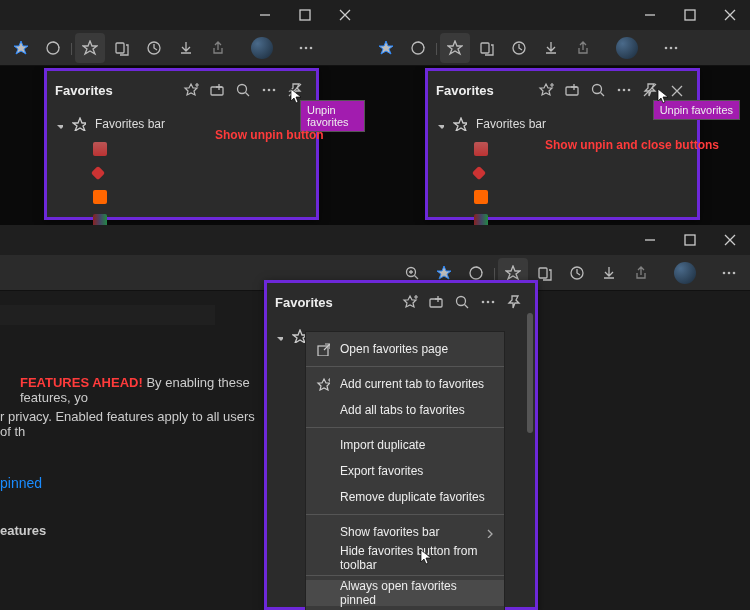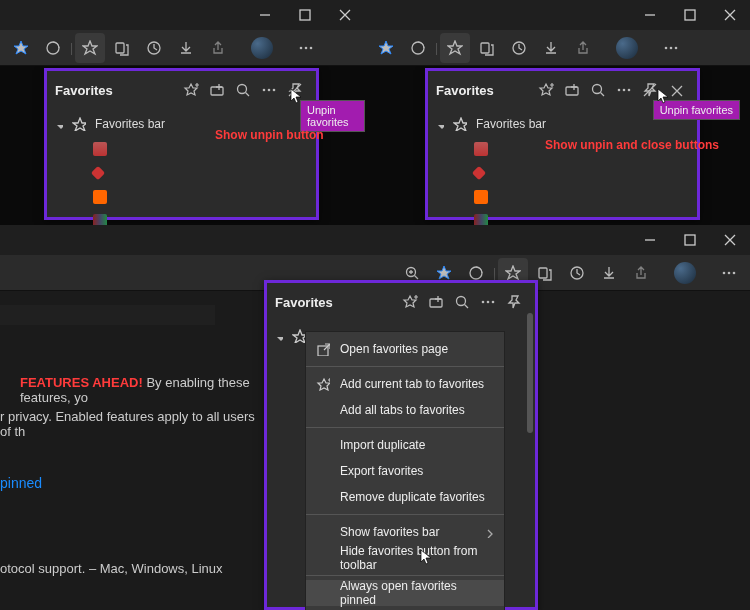--- a/index.html
+++ b/index.html
@@ -462,21 +462,20 @@
       </div>
   </div>
 
   <div class="pgcontent" style="top:80px;">
     <div class="bar"></div>
     <div style="margin-top:14px;padding-left:20px;">
       <span style="color:#ff3b3b; font-weight:600;">FEATURES AHEAD!</span><span> By enabling these features, yo</span>
     </div>
     <div style="margin-top:4px;">r privacy. Enabled features apply to all users of th</div>
     <div class="linkblue" style="margin-top:36px;">pinned</div>
-    <div style="margin-top:70px;">otocol support. – Mac, Windows, Linux</div>
     <div style="margin-top:32px; font-weight:600;">eatures</div>
 
   </div>
 
   <div class="favpanel" style="left:264px; top:55px; width:274px; height:330px;">
     <div class="favhdr">
       <span class="title">Favorites</span>
       <div class="hic">
           <svg width="16" height="16">
             <use href="#i-addstar"></use>

